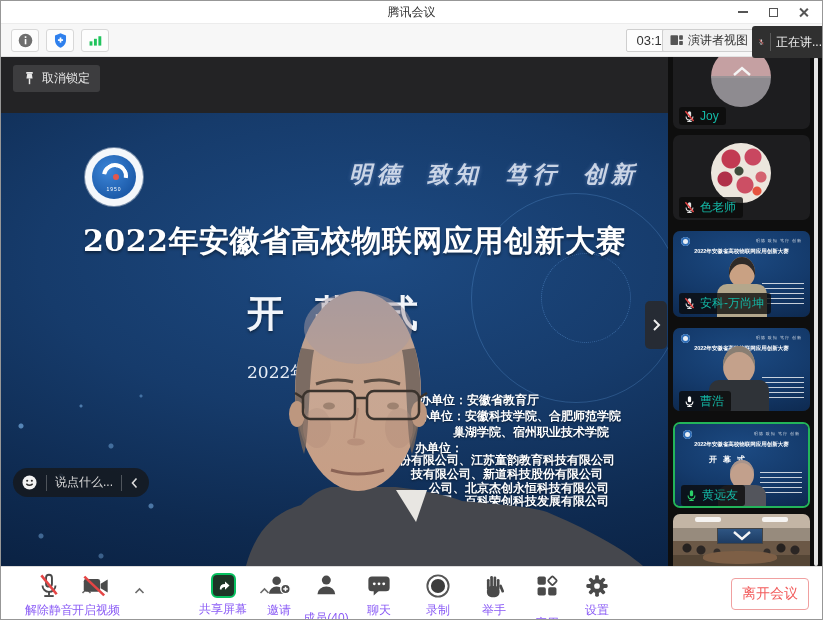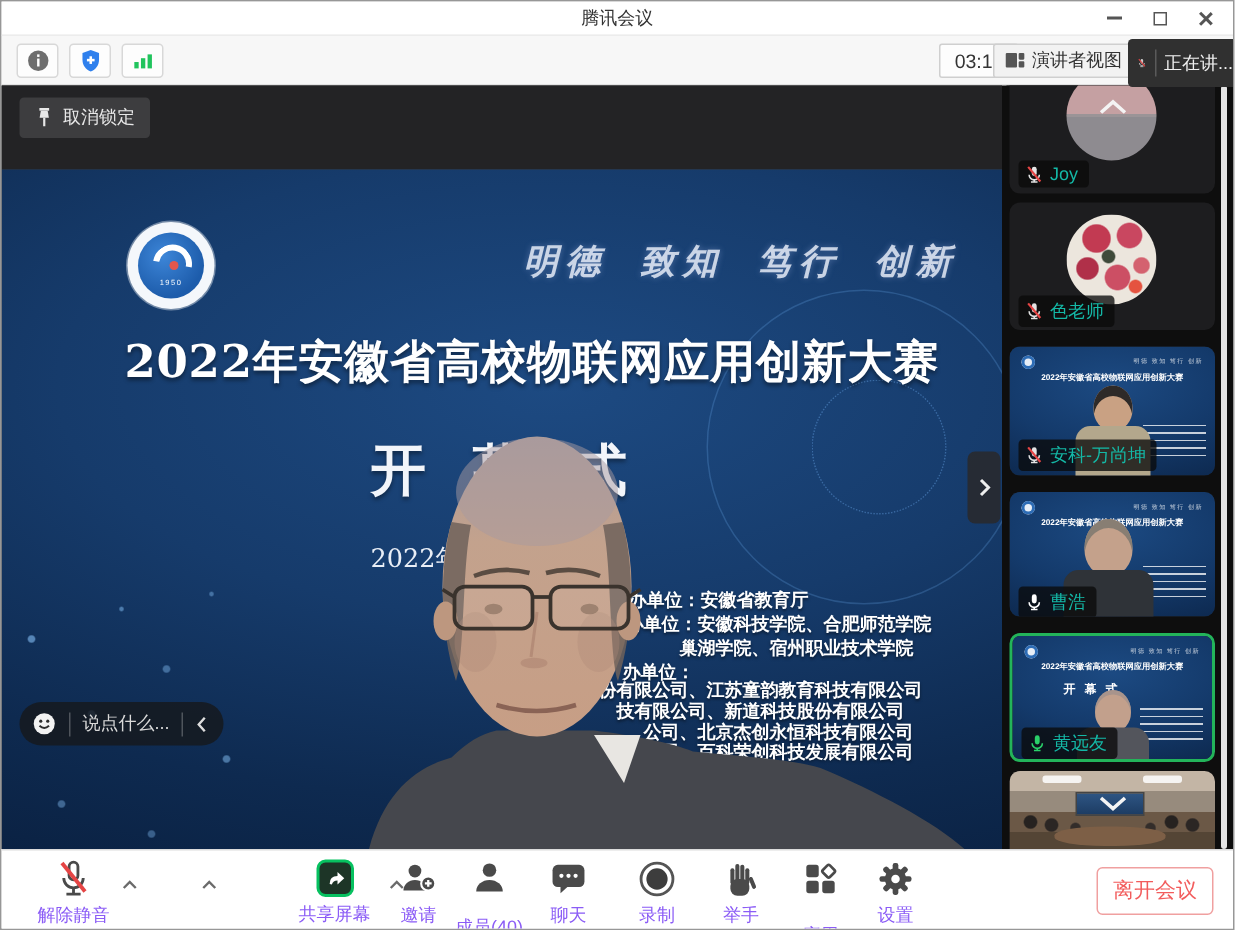--- a/index.html
+++ b/index.html
@@ -24,21 +24,21 @@
   .timerbox { position:absolute; right:143px; top:5px; height:23px; padding:0 9px; border:1px solid #cfcfcf; border-radius:2px; background:#fdfdfd; font-size:13px; color:#333; display:flex; align-items:center; }
   .viewbtn { position:absolute; right:64px; top:5px; height:23px; padding:0 6px; border:1px solid #cfcfcf; border-radius:2px; background:#f2f2f2; font-size:12px; color:#333; display:flex; align-items:center; gap:4px; cursor:pointer; white-space:nowrap; overflow:hidden; width:96px; }
 
   
   .speaking { position:absolute; right:0; top:25px; width:70px; height:32px; background:#303030; border-radius:3px 0 0 3px; display:flex; align-items:center; padding-left:6px; z-index:60; overflow:hidden; }
   .speaking .div { width:1px; height:18px; background:#5a5a5a; margin:0 6px 0 5px; }
   .speaking .txt { font-size:12px; color:#f0f0f0; white-space:nowrap; }
 
   
   .stage { position:absolute; left:0; top:56px; width:823px; height:509px; background:#0e0e0e; }
-  .video-main { position:absolute; left:0; top:0; width:667px; height:509px; background:#404040; overflow:hidden; }
+  .video-main { position:absolute; left:0; top:0; width:667px; height:509px; background:#0c4a6e; overflow:hidden; }
   .topstrip { position:absolute; left:0; top:0; width:100%; height:56px; background:#232325; }
   .unpin { position:absolute; left:12px; top:8px; height:27px; padding:0 10px; background:#3d3d3f; border:none; border-radius:3px; color:#e8e8e8; font-size:12px; display:flex; align-items:center; gap:6px; cursor:pointer; }
 
   
   .slide { position:absolute; left:0; top:56px; width:667px; height:453px; overflow:hidden;
     background:radial-gradient(ellipse 130% 90% at 55% 32%, #1d4a82 0%, #163b6b 38%, #0e2a50 68%, #081c3a 100%); }
   .slide:before { content:""; position:absolute; left:-10px; bottom:-20px; width:300px; height:220px; opacity:.8;
     background:
       radial-gradient(circle 2px at 30px 60px, rgba(140,200,255,.7) 0 2px, transparent 3px),
       radial-gradient(circle 2px at 70px 110px, rgba(140,200,255,.55) 0 2px, transparent 3px),
@@ -425,20 +425,28 @@
         <line x1="3.5" y1="2" x2="16.5" y2="18" stroke="#e54545" stroke-width="2.2"></line>
       </svg>
       <span class="lbl">解除静音</span>
     </div>
     <div class="caret" style="left:80px;">
       <svg width="11" height="8" viewBox="0 0 11 8">
           <polyline points="1.5,6 5.5,2 9.5,6" fill="none" stroke="#6b6b6b" stroke-width="1.6"></polyline>
         </svg>
     </div>
 
+    <div class="tbtn" style="left:95px;">
+      <svg width="28" height="26" viewBox="0 0 24 22">
+        <rect x="1.5" y="5" width="14" height="11" rx="2" fill="#4a4a4a"></rect>
+        <path d="M16 9 L22 5.5 V16.5 L16 13 Z" fill="#4a4a4a"></path>
+        <line x1="2" y1="3" x2="19" y2="19" stroke="#e54545" stroke-width="2.2"></line>
+      </svg>
+      <span class="lbl">开启视频</span>
+    </div>
     <div class="caret" style="left:133px;">
       <svg width="11" height="8" viewBox="0 0 11 8">
           <polyline points="1.5,6 5.5,2 9.5,6" fill="none" stroke="#6b6b6b" stroke-width="1.6"></polyline>
         </svg>
     </div>
 
     <div class="tbtn" style="left:222px;">
       <div class="sharebox">
         <svg width="15" height="15" viewBox="0 0 20 20">
             <path d="M5 15 Q5 8 12 8 L12 4.5 L18 10 L12 15.5 L12 12 Q8 12 7 15.5 Z" fill="#fff"></path>

